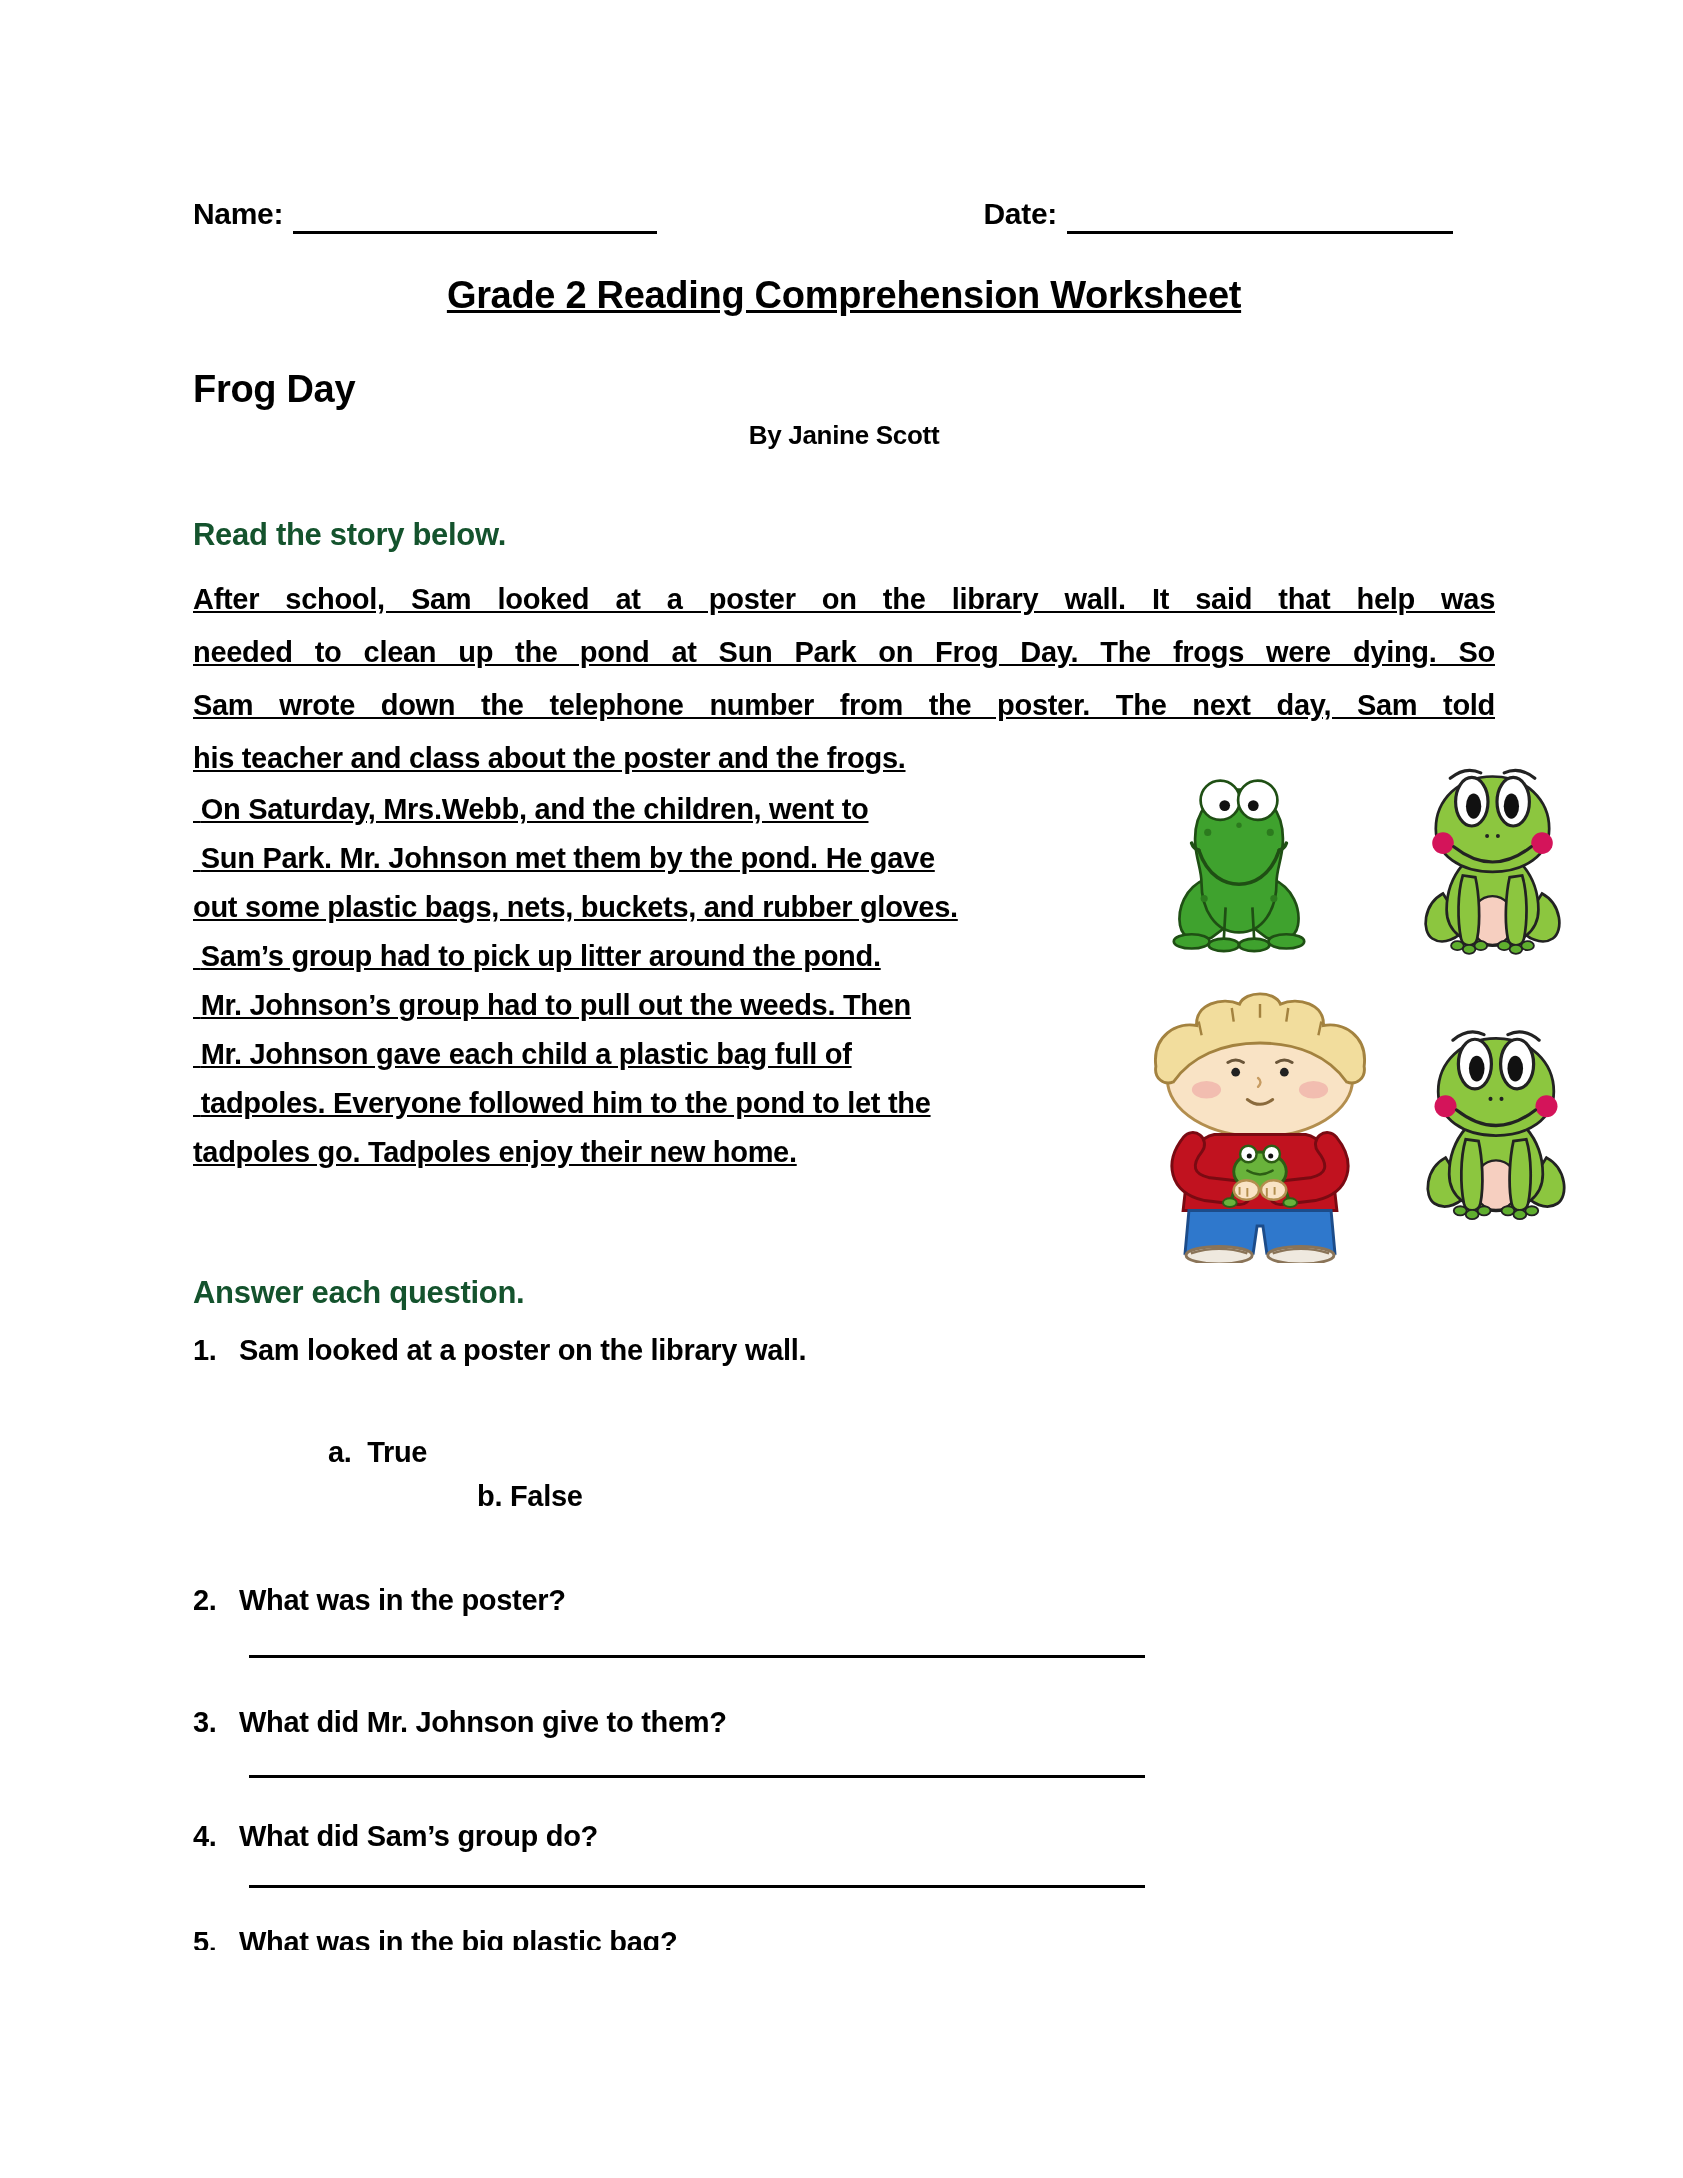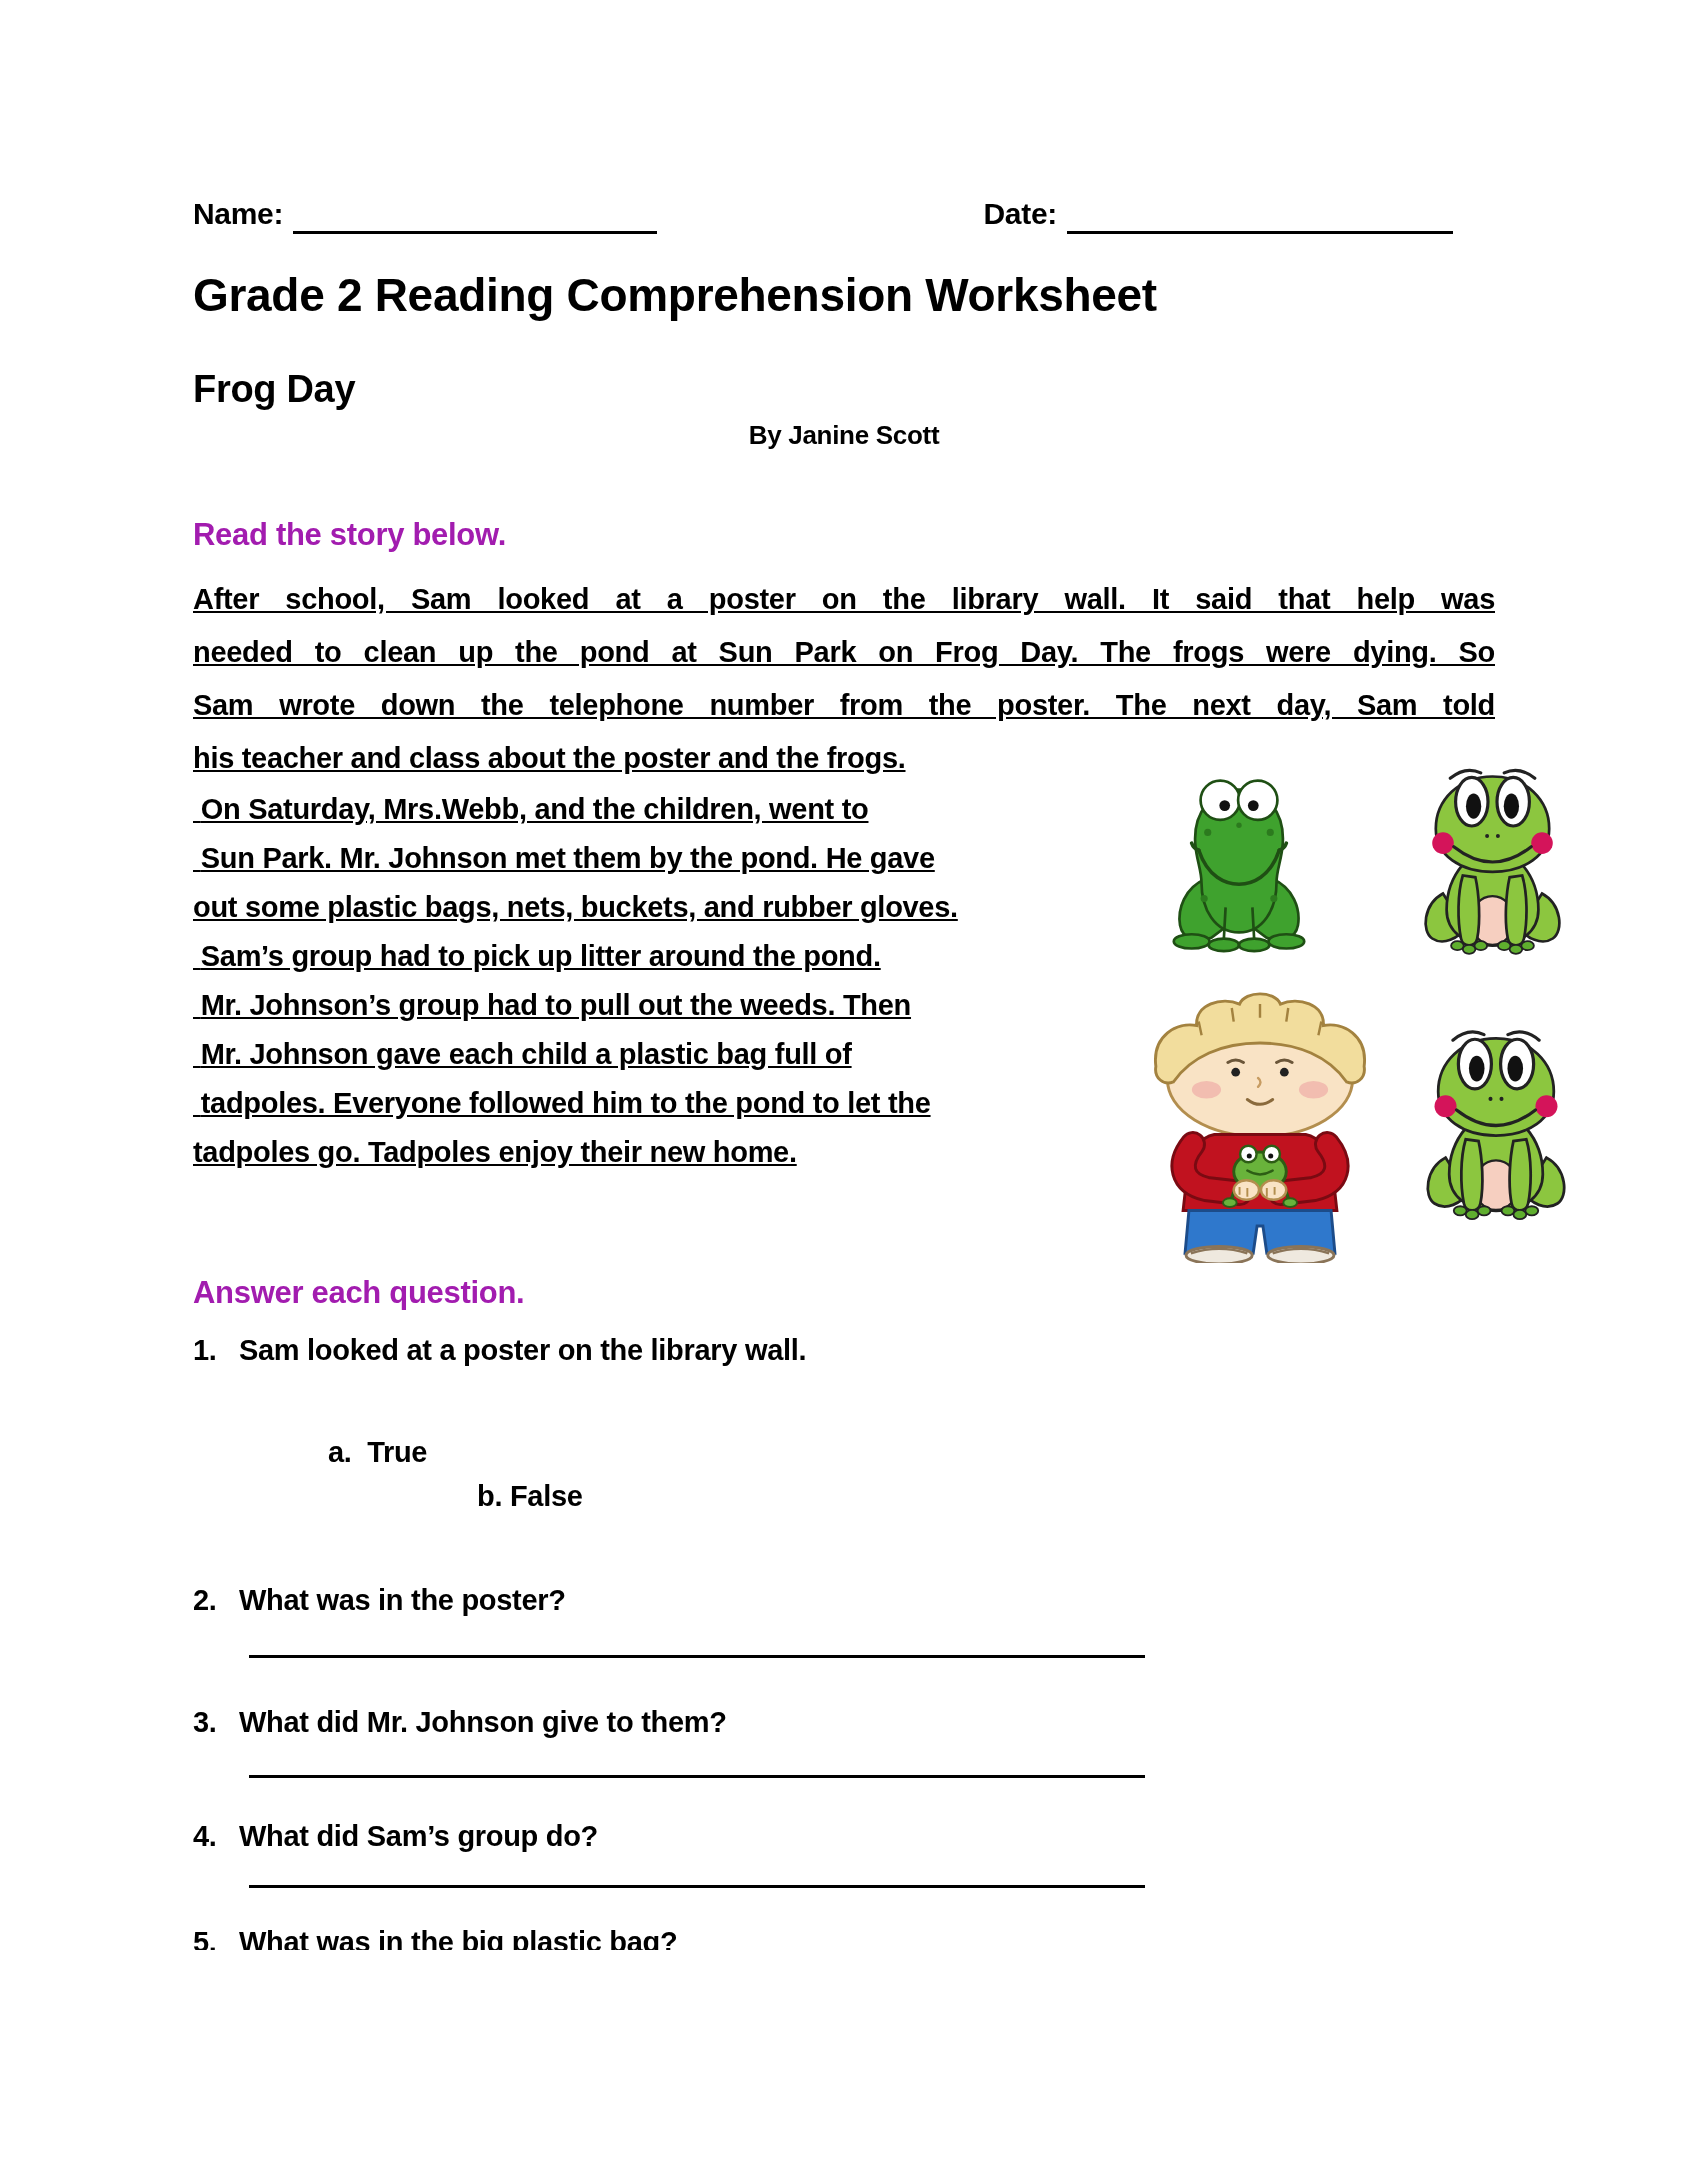--- a/index.html
+++ b/index.html
@@ -10,24 +10,24 @@
     font-weight:700; color:#000; letter-spacing:-0.3px; overflow:hidden;
   }
   
   .header-row { display:flex; justify-content:space-between; align-items:flex-end; font-size:30px; line-height:40px; }
   .field-group { display:flex; align-items:flex-end; }
   .blank-line { display:inline-block; border-bottom:3px solid #000; height:34px; margin-left:10px; }
   .name-blank { width:364px; }
   .date-group { margin-right:42px; }
   .date-blank { width:386px; }
   
-  .title { margin:36px 0 0; text-align:left; font-size:46px; line-height:50px; }
+  .title { margin:36px 0 0; text-align:center; font-size:38px; line-height:50px;text-decoration:underline; }
   .story-title { margin:46px 0 0; text-align:left; font-size:38px; line-height:46px; }
   .byline { margin:6px 0 0; text-align:center; font-size:26px; line-height:34px; }
-  .section-heading { color:#a21caf; font-size:31px; line-height:40px; }
+  .section-heading { color:#14532d; font-size:31px; line-height:40px; }
   .read-heading { margin-top:63px; }
   
   .story-full { margin-top:18px; }
   .story-line { font-size:29px; line-height:53px; white-space:pre-wrap;text-decoration:underline; }
   .jall { text-align:justify; text-align-last:justify; }
   .story-row { display:flex; }
   .story-narrow { flex:1 1 auto; min-width:0; }
   .story-narrow .story-line { line-height:49px; }
   .clipart-grid { flex:0 0 450px; width:450px; height:518px; margin-top:-40px; margin-right:-84px; position:relative; }
   .clip { position:absolute; display:block; }

